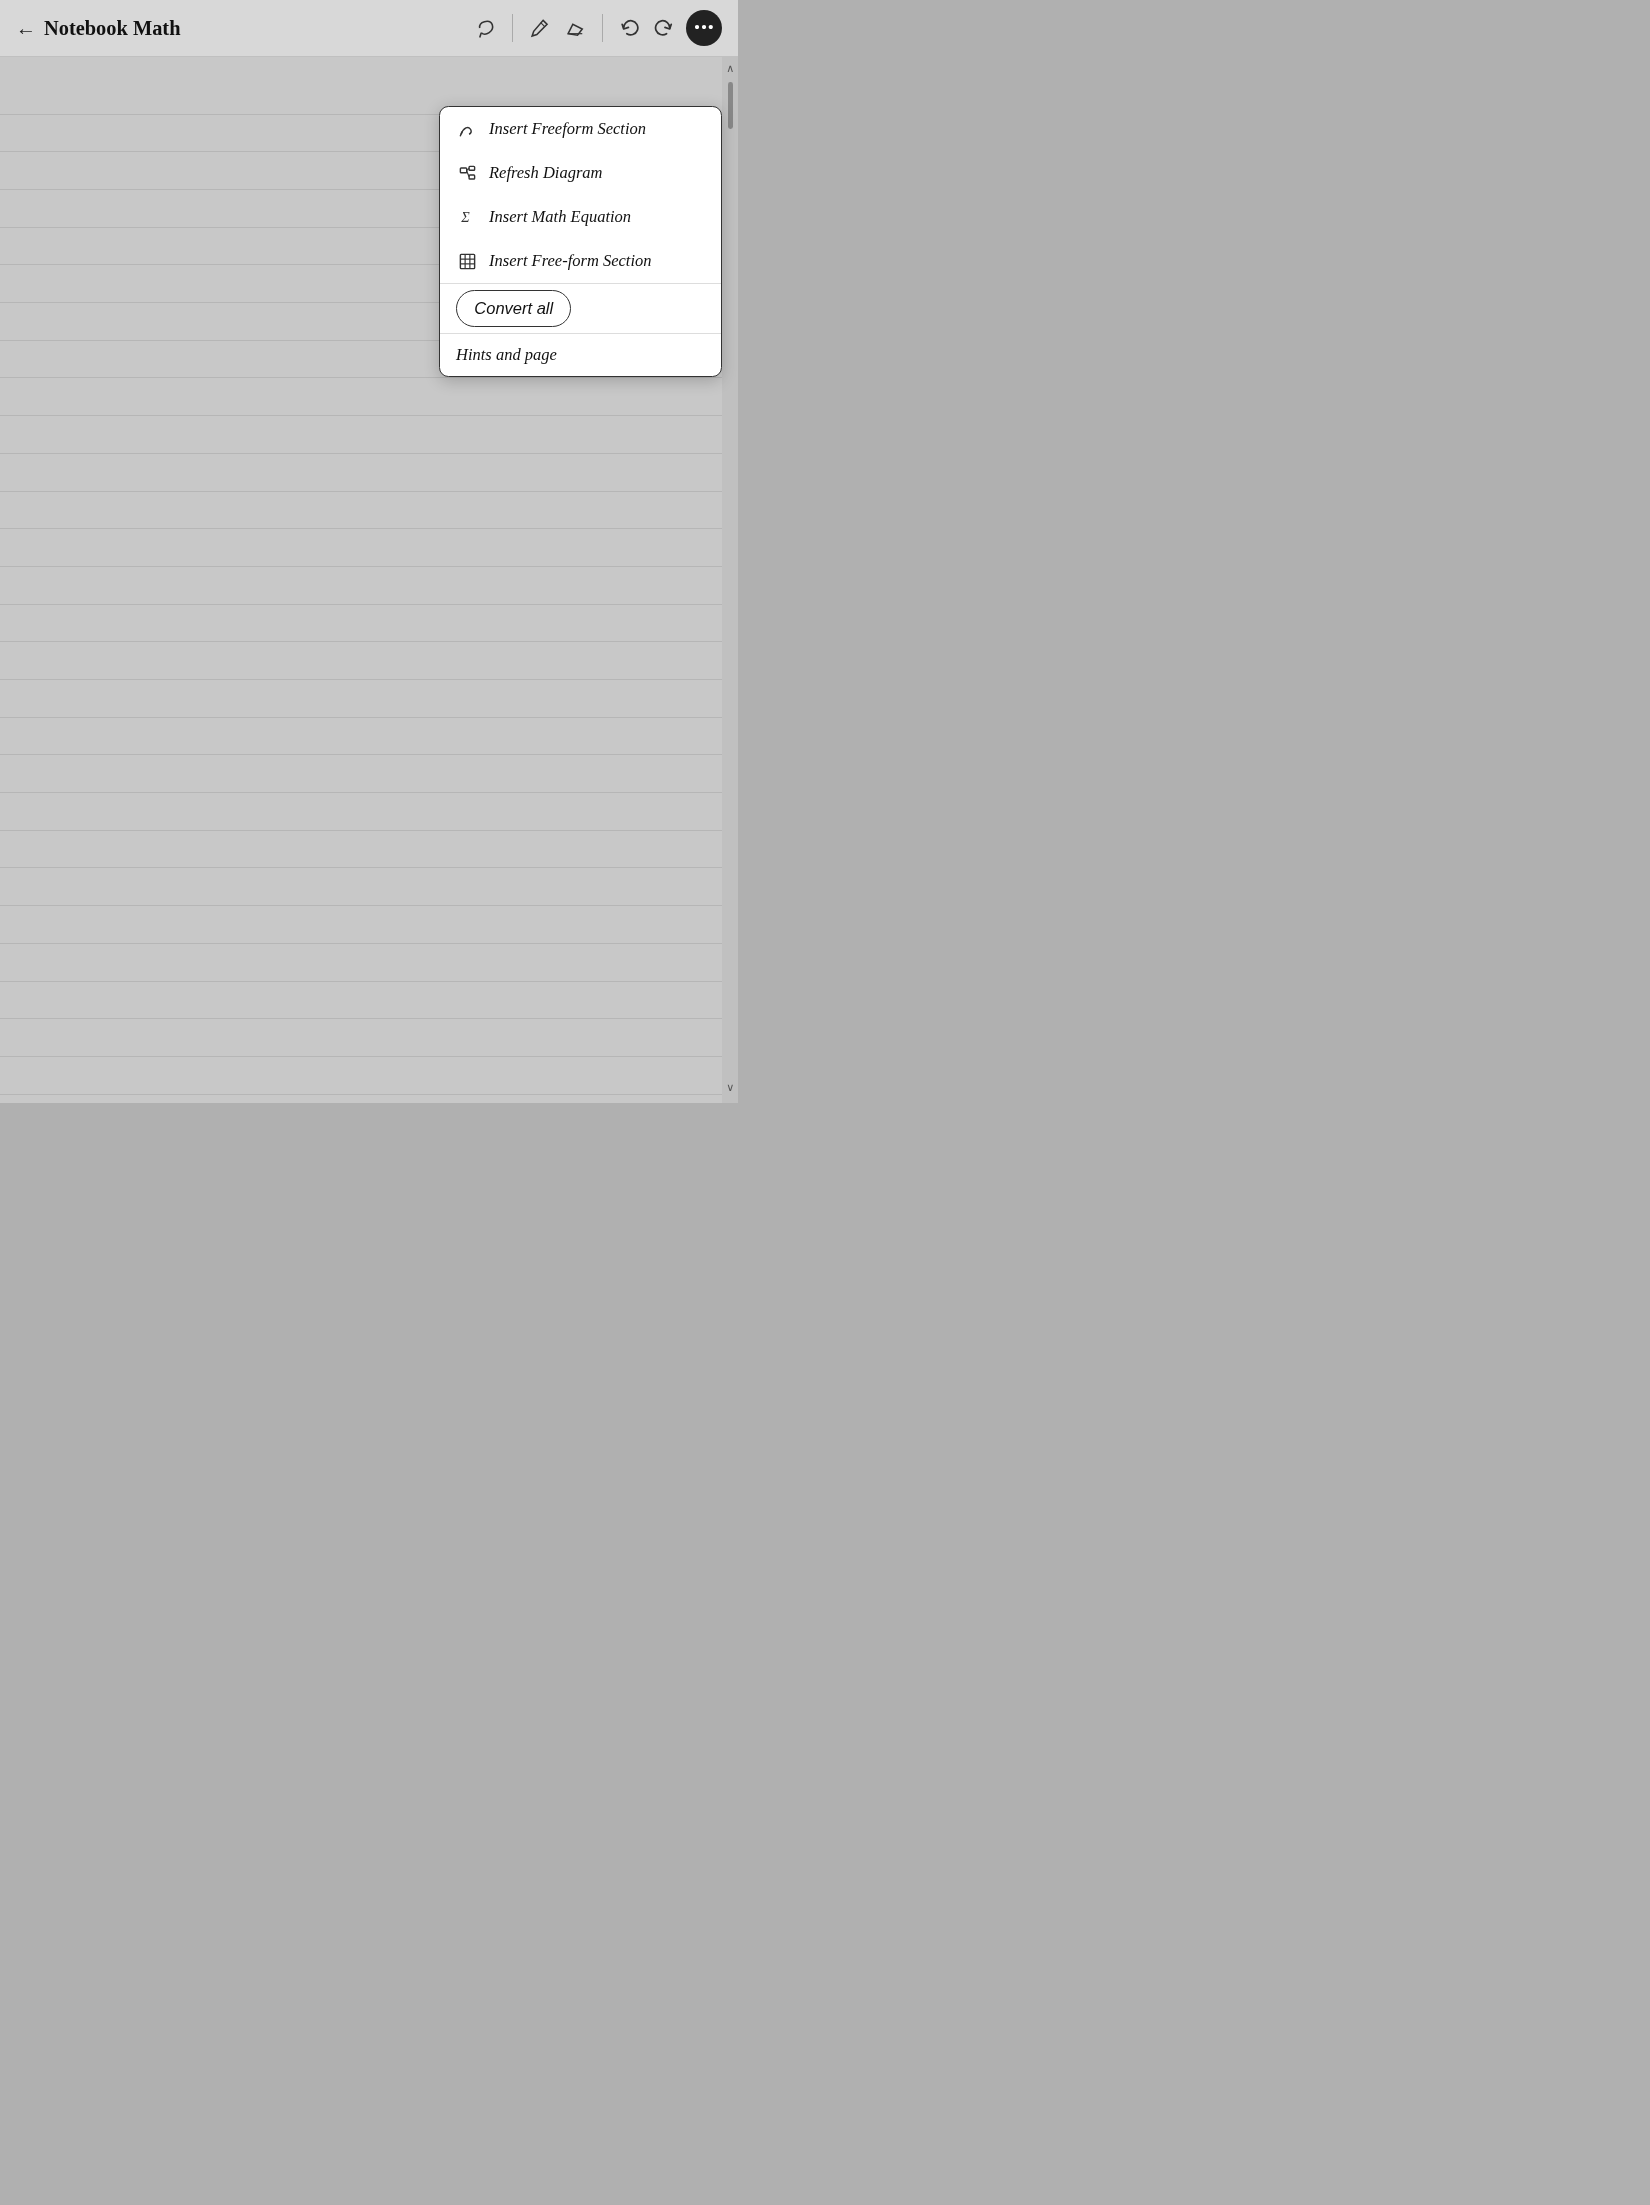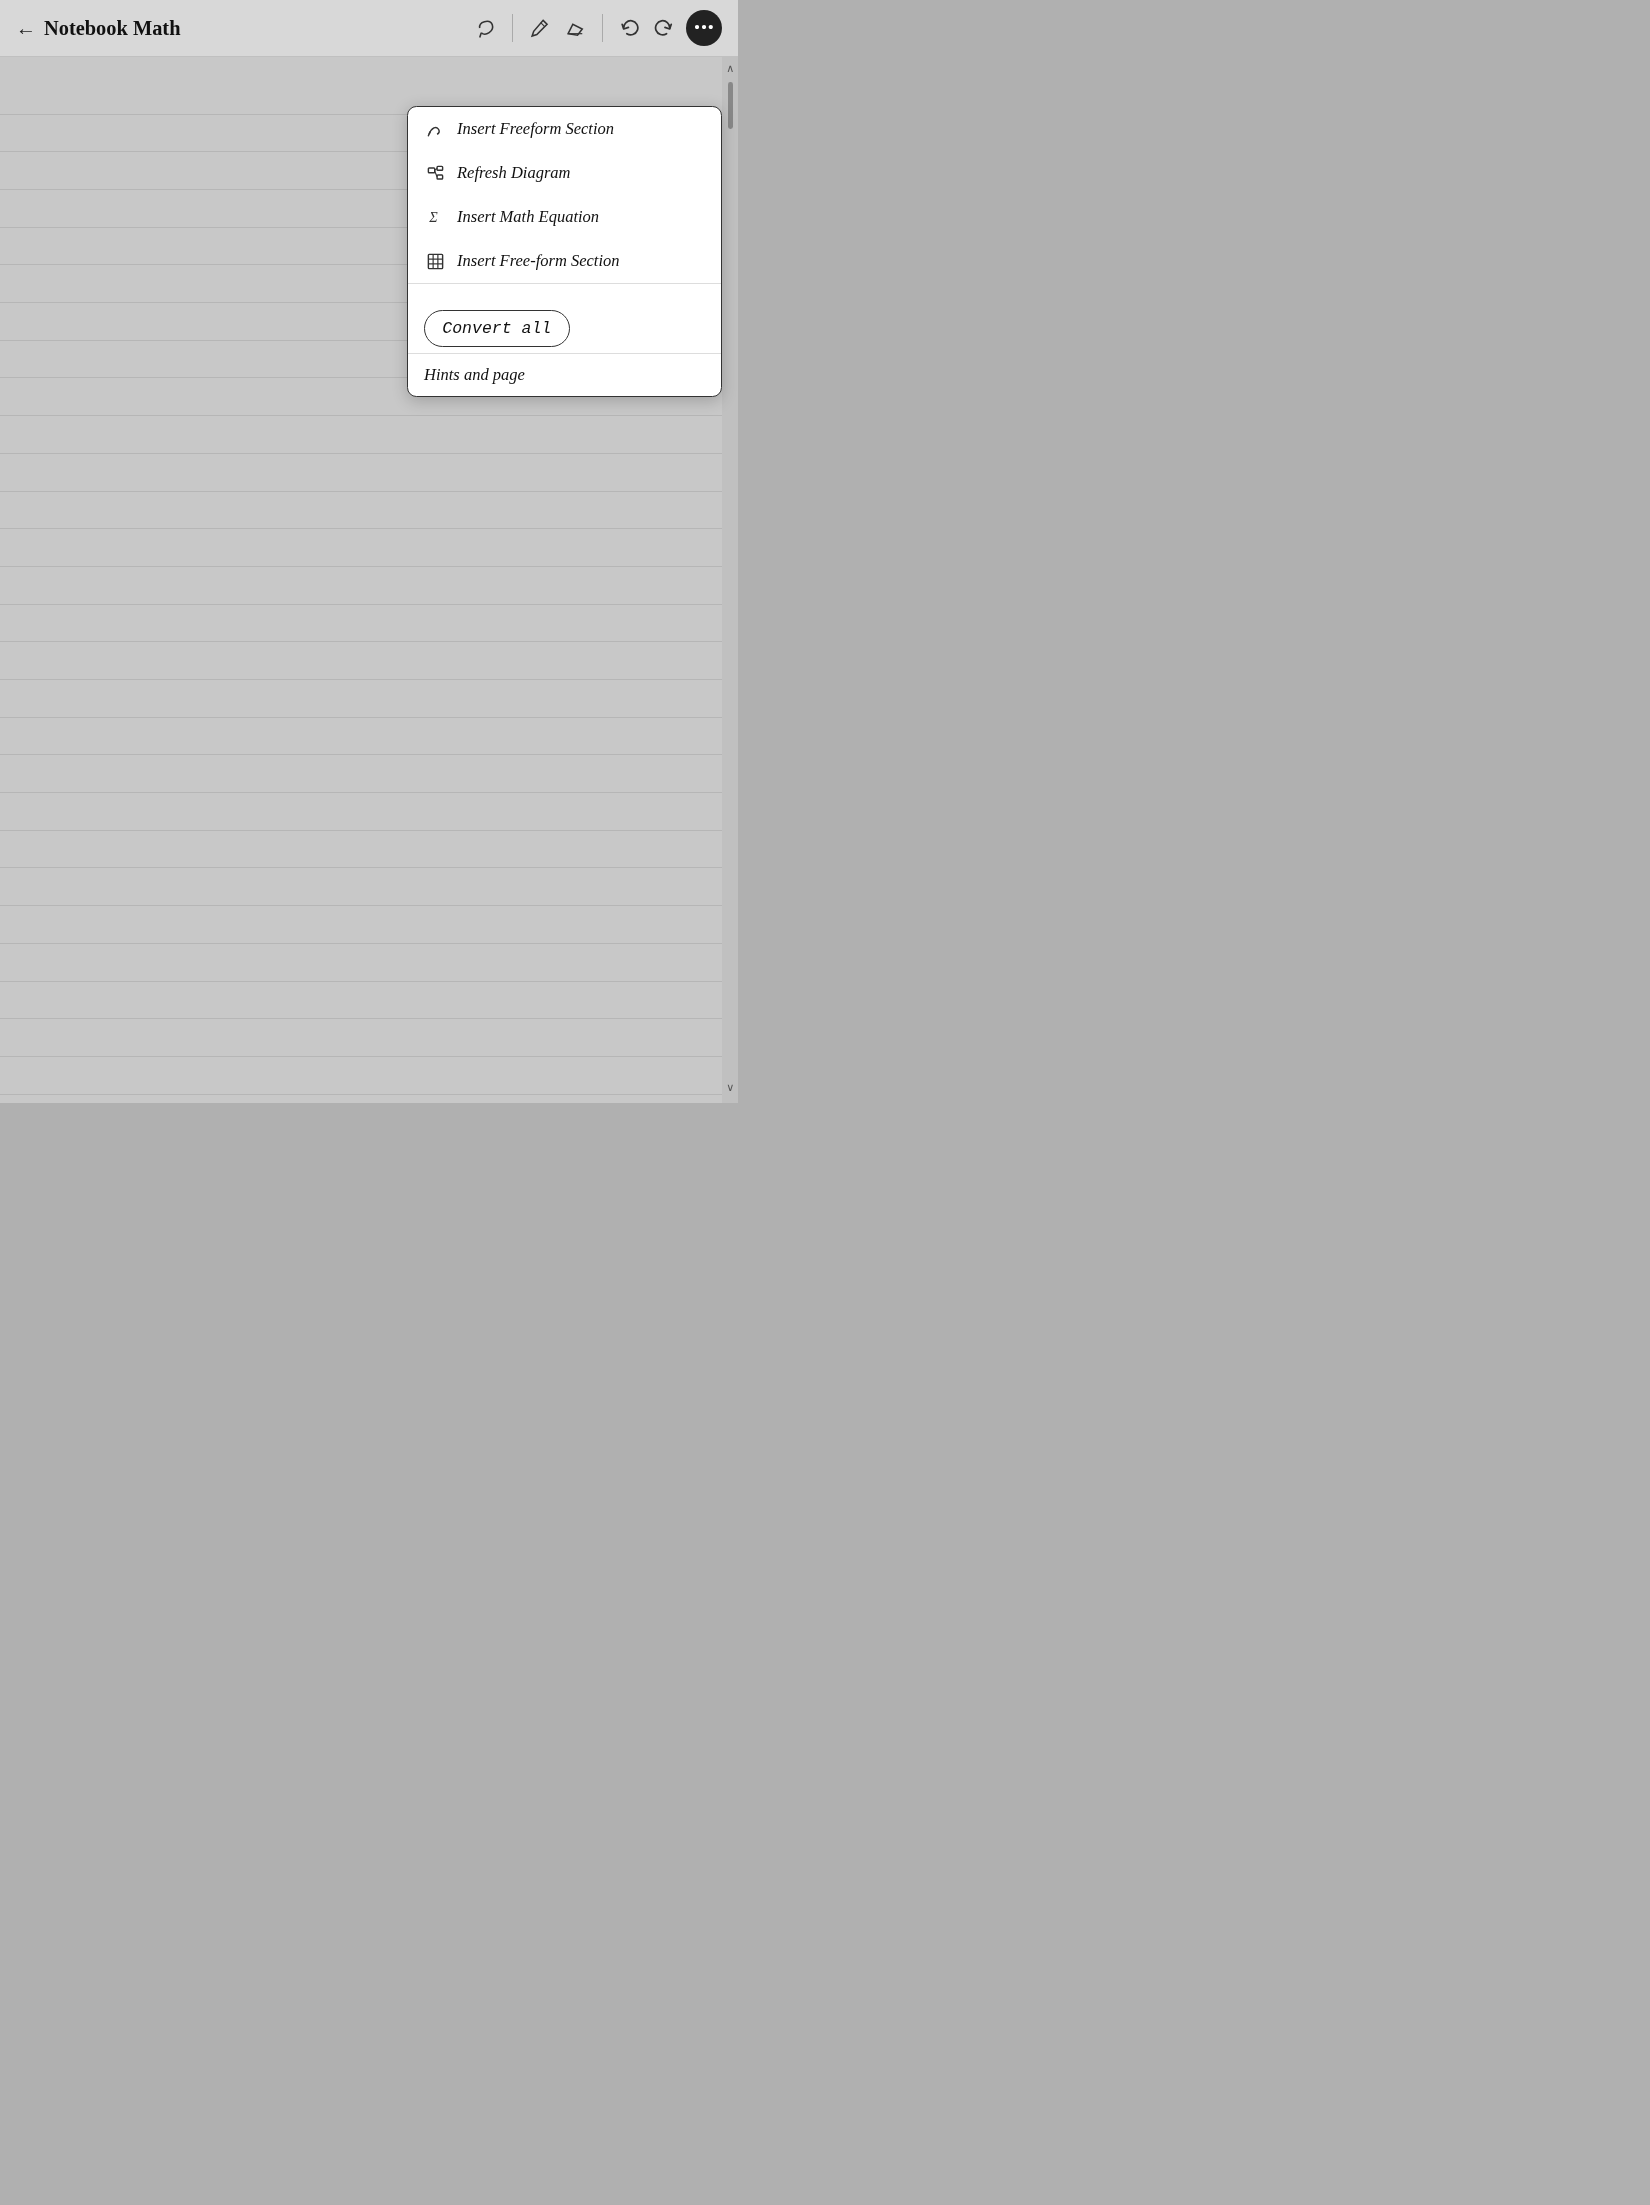--- a/index.html
+++ b/index.html
@@ -172,21 +172,21 @@
       background: #888;
       border-radius: 2.4px;
       margin-top: 3.1px;
     }
 
     
     .dropdown-menu {
       position: absolute;
       top: 49px;
       right: 15.7px;
-      width: 315px;
+      width: 283px;
       background: white;
       border: 1.2px solid #333;
       border-radius: 9.4px;
       z-index: 100;
       overflow: hidden;
       box-shadow: 0 3.1px 15.7px rgba(0,0,0,0.2);
     }
 
     .menu-section {
       border-bottom: 0.8px solid #ddd;
@@ -216,25 +216,24 @@
     }
 
     .convert-all-pill {
       display: inline-flex;
       align-items: center;
       padding: 7.9px 17.3px;
       border: 1.6px solid #333;
       border-radius: 39px;
       font-size: 16.5px;
       font-style: italic;
-      font-family: Liberation Mono, monospace;
+      font-family: Liberation Sans, sans-serif;
       color: #111;
       cursor: pointer;
       background: white;
-      margin-top: 20px;
     }
 
     .menu-icon {
       width: 22px;
       height: 22px;
       display: flex;
       align-items: center;
       justify-content: center;
       font-size: 15.7px;
       flex-shrink: 0;

